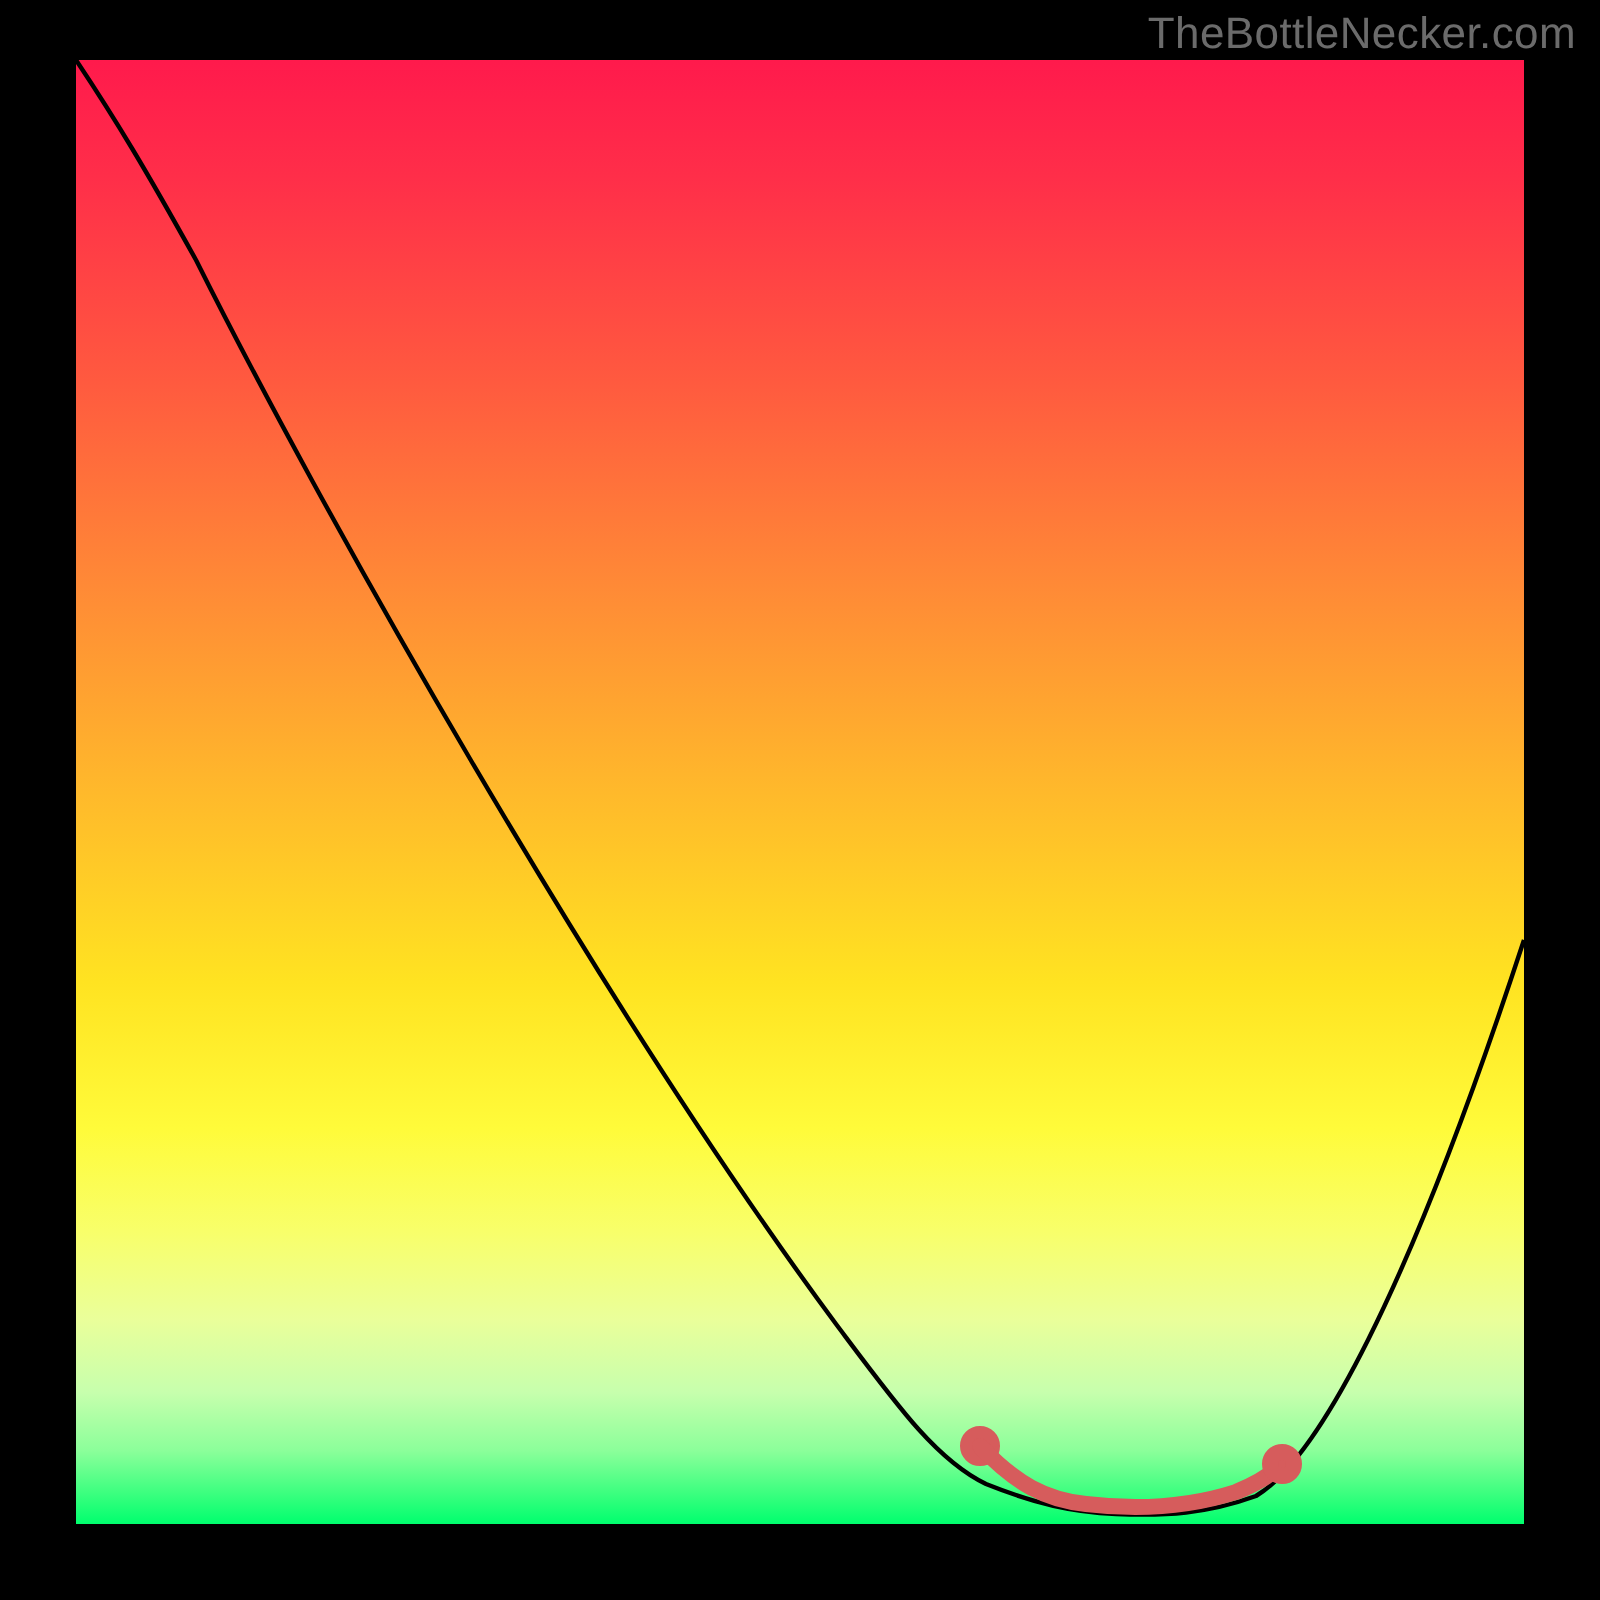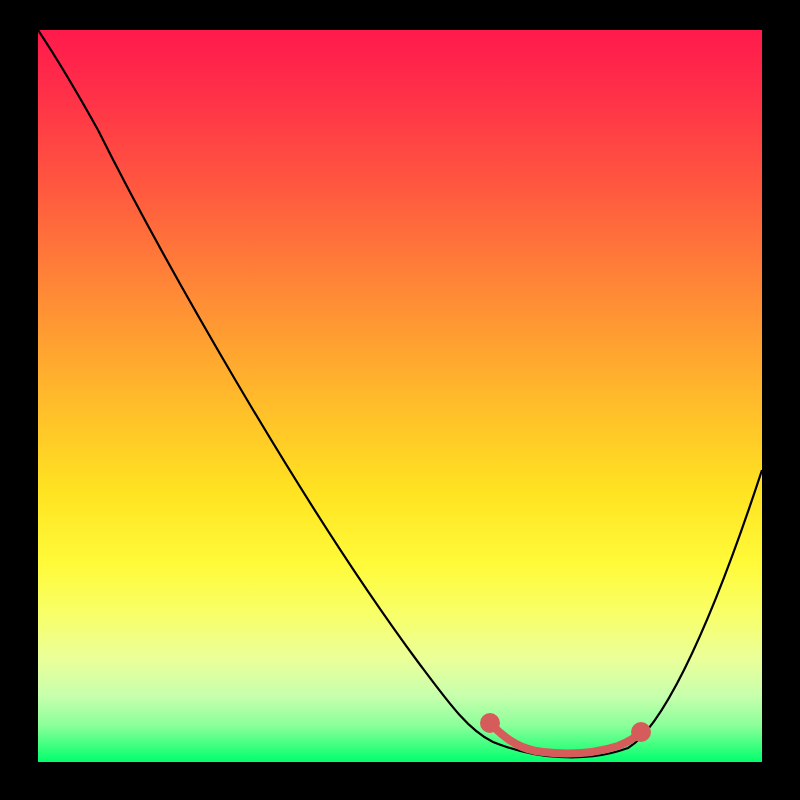--- a/index.html
+++ b/index.html
@@ -60,20 +60,21 @@
     inset: 0;
     width: 100%;
     height: 100%;
     z-index: 10;
   }
 </style>
 </head>
 <body>
 
 <div class="frame">
+  <div class="attribution">TheBottleNecker.com</div>
 
   <div class="plot-area">
     <div class="gradient"></div>
 
     <svg class="curve" viewBox="0 0 724 732" preserveAspectRatio="none">
       <path d="M 0 0
                C 20 30, 35 55, 60 100
                C 120 220, 260 470, 380 632
                C 410 672, 430 700, 455 712
                C 480 722, 498 726, 520 727

